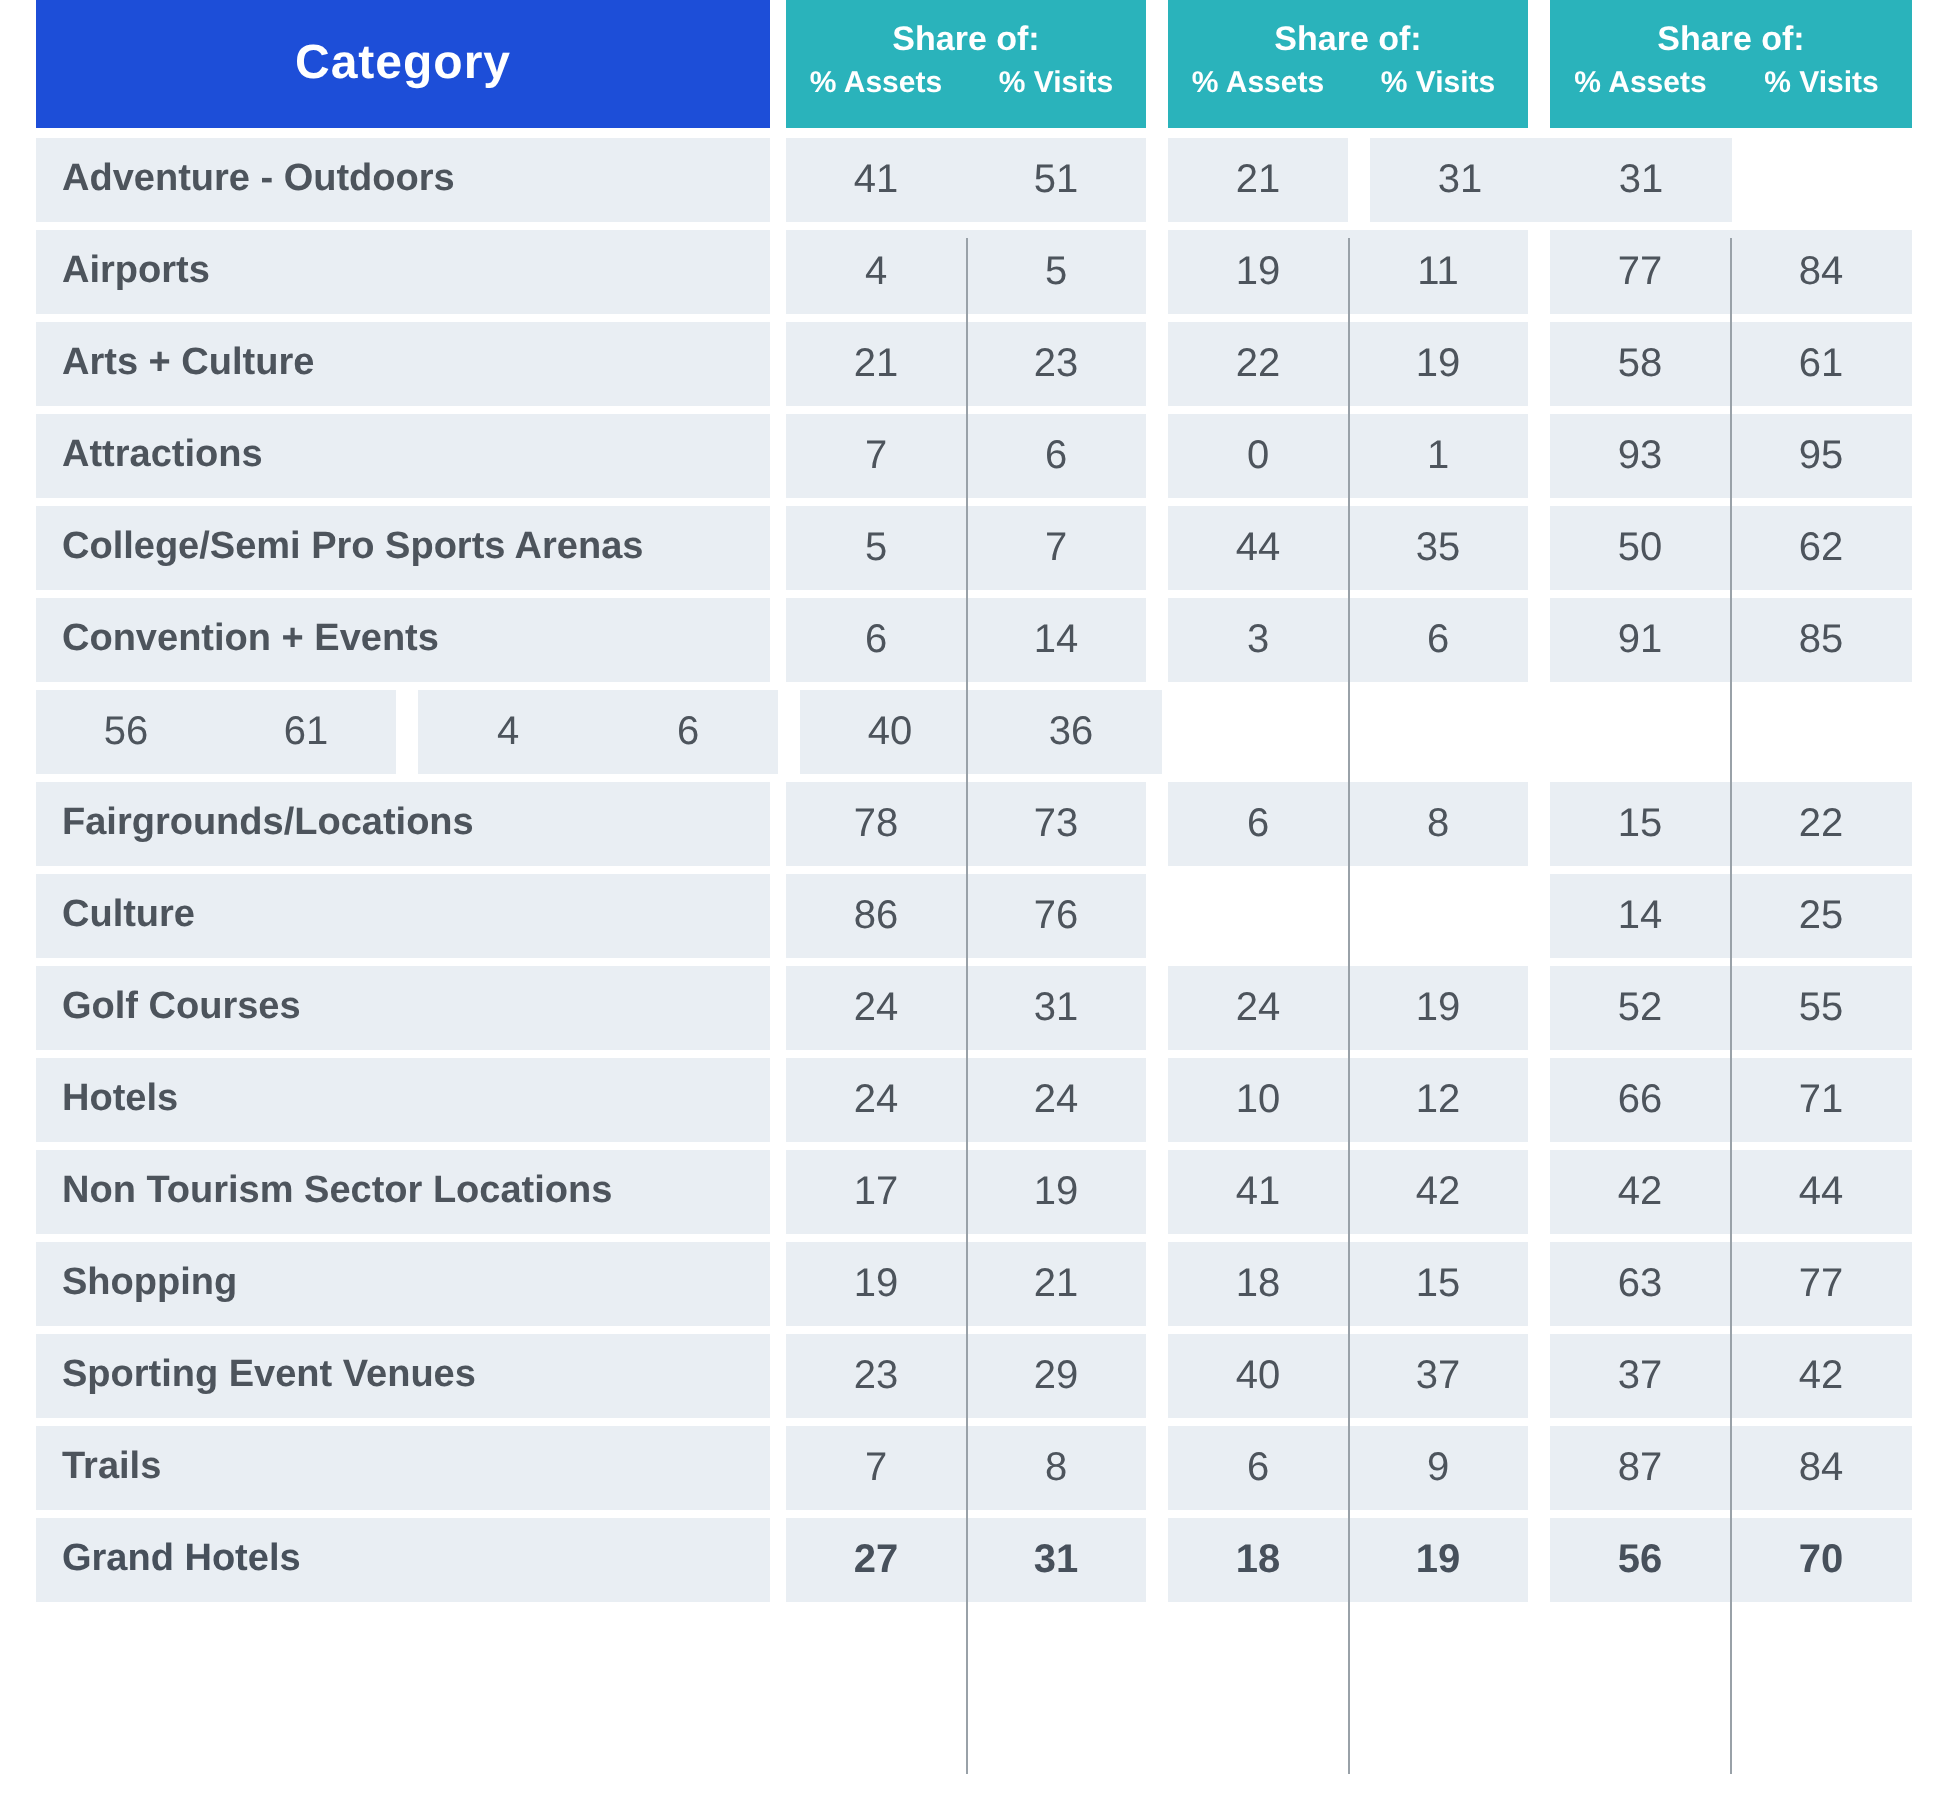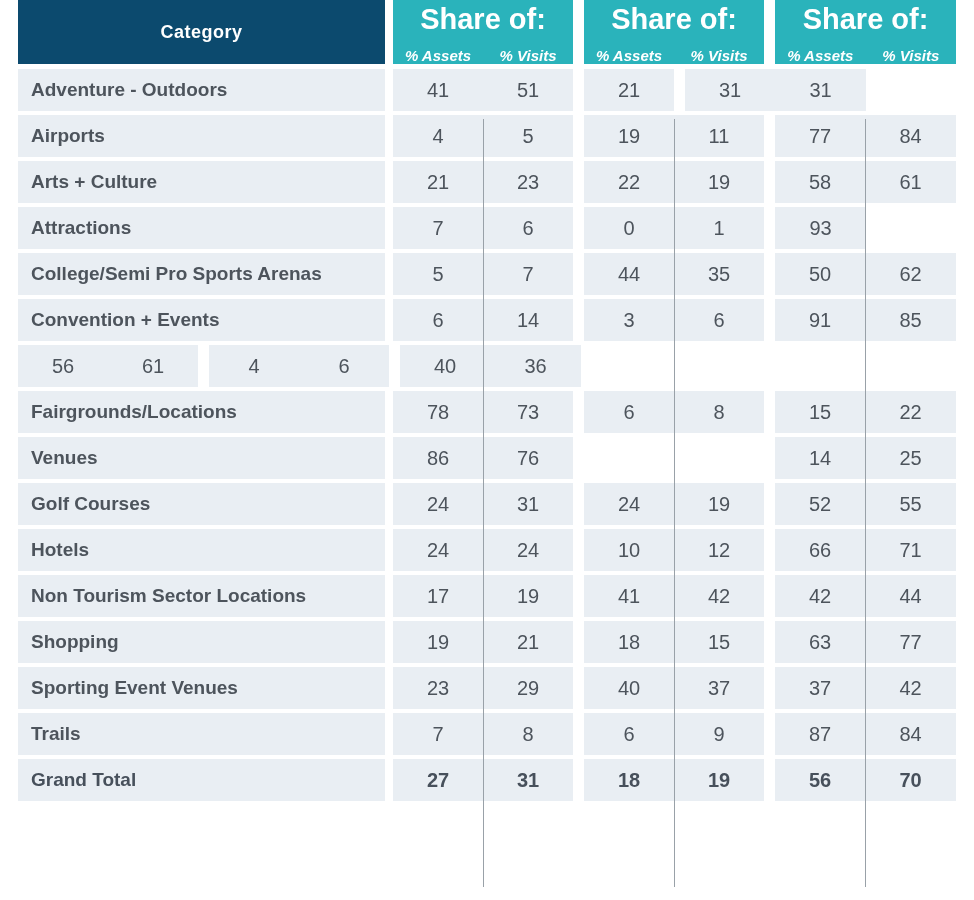--- a/index.html
+++ b/index.html
@@ -21,37 +21,37 @@
     font-weight: bold; font-size: 26px;
     display: flex; align-items: center; justify-content: center;
     letter-spacing: 0.5px;
   }
   .region-header.last { width: 181px; margin-right: 0; }
 
   .header-row { margin-bottom: 5px; }
   .category-header {
     width: 367px; height: 64px; flex: none;
     margin-right: 8px;
-    background: #0c4a6e; color: #ffffff;
-    font-weight: bold; font-size: 18px;
+    background: #1d4ed8; color: #ffffff;
+    font-weight: bold; font-size: 24px;
     display: flex; align-items: center; justify-content: center;
     letter-spacing: 0.5px;
   }
   .share-box {
     width: 180px; height: 64px; flex: none;
     margin-right: 11px;
     background: #2AB3BB; color: #ffffff;
     display: flex; flex-direction: column;
   }
   .share-box.last { width: 181px; margin-right: 0; }
   .share-title {
-    text-align: center; font-weight: bold; font-size: 29px;
+    text-align: center; font-weight: bold; font-size: 17px;
     margin-top: 6px; line-height: 27px;
   }
-  .share-subs { display: flex; flex: 1; align-items: flex-end; font-style: italic; }
+  .share-subs { display: flex; flex: 1; align-items: flex-start; }
   .share-subs .sublabel {
     width: 50%; text-align: center;
     font-weight: bold; font-size: 15px;
   }
 
   .trow { display: flex; margin-left: 18px; margin-bottom: 4px; }
   .cell { height: 42px; background: #E9EEF3; color: #4D545C; }
   .cat {
     width: 354px; flex: none;
     padding-left: 13px;
@@ -169,20 +169,21 @@
       <div class="pair">
         <div class="cell val">7</div>
         <div class="cell val">6</div>
       </div>
       <div class="pair">
         <div class="cell val">0</div>
         <div class="cell val">1</div>
       </div>
       <div class="pair last">
         <div class="cell val">93</div>
+        <div class="cell val">95</div>
       </div>
     </div>
 
     <div class="trow">
       <div class="cell cat">College/Semi Pro Sports Arenas</div>
       <div class="pair">
         <div class="cell val">5</div>
         <div class="cell val">7</div>
       </div>
       <div class="pair">
@@ -236,21 +237,21 @@
         <div class="cell val">6</div>
         <div class="cell val">8</div>
       </div>
       <div class="pair last">
         <div class="cell val">15</div>
         <div class="cell val">22</div>
       </div>
     </div>
 
     <div class="trow">
-      <div class="cell cat">Venues</div>
+      <div class="cell cat">Culture</div>
       <div class="pair">
         <div class="cell val">86</div>
         <div class="cell val">76</div>
       </div>
       <div class="pair">
         <div class="cell val empty"></div>
         <div class="cell val empty"></div>
       </div>
       <div class="pair last">
         <div class="cell val">14</div>
@@ -348,21 +349,21 @@
         <div class="cell val">6</div>
         <div class="cell val">9</div>
       </div>
       <div class="pair last">
         <div class="cell val">87</div>
         <div class="cell val">84</div>
       </div>
     </div>
 
     <div class="trow total">
-      <div class="cell cat">Grand Total</div>
+      <div class="cell cat">Grand Hotels</div>
       <div class="pair">
         <div class="cell val">27</div>
         <div class="cell val">31</div>
       </div>
       <div class="pair">
         <div class="cell val">18</div>
         <div class="cell val">19</div>
       </div>
       <div class="pair last">
         <div class="cell val">56</div>

